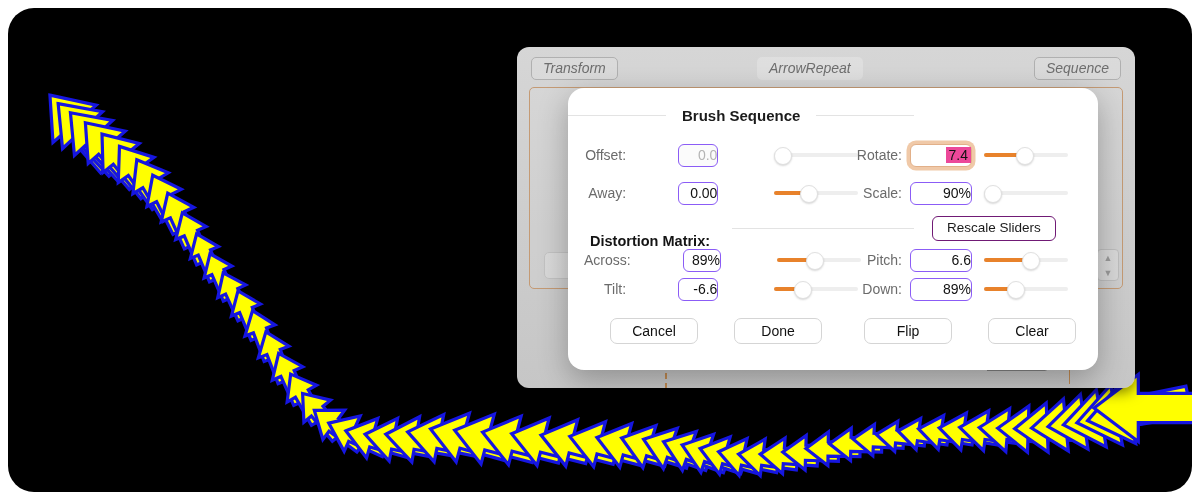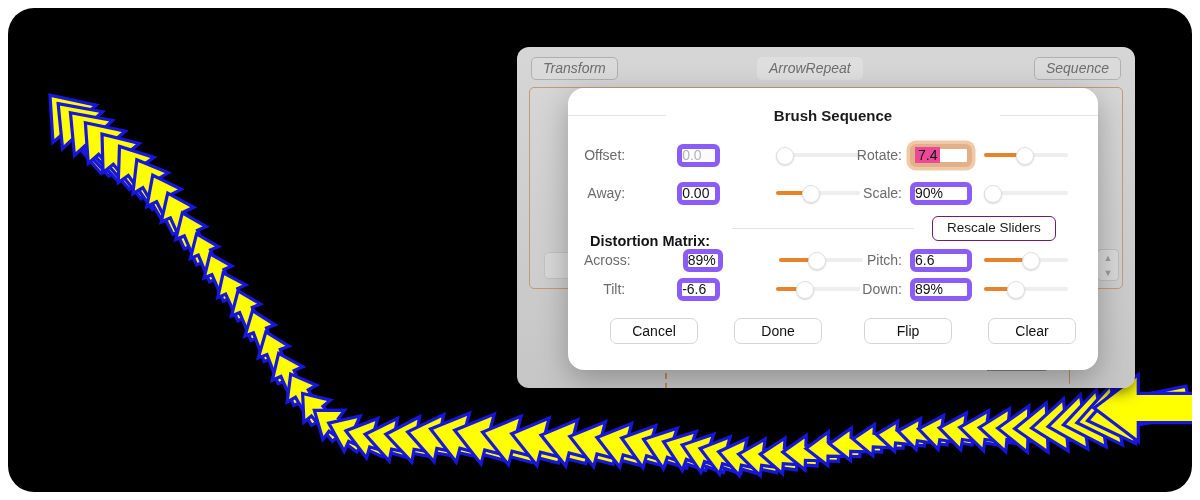--- a/index.html
+++ b/index.html
@@ -163,21 +163,21 @@
     overflow: hidden;
   }
   .dlg-title-row {
     position: absolute;
     left: 0;
     top: 16px;
     width: 100%;
     height: 22px;
     display: flex;
     align-items: center;
-    justify-content: space-between;
+    justify-content: flex-start;
     gap: 16px;
   }
   .dlg-rule {
     width: 98px;
     height: 1px;
     background: #e3e3e3;
   }
   .dlg-title {
     font-size: 15px;
     font-weight: bold;
@@ -206,28 +206,28 @@
     text-align: right;
     white-space: nowrap;
   }
   .lbl.w1 { width: 66px; }
   .lbl.w2 { width: 72px; }
 
   .field {
     margin-left: 8px;
     width: 62px;
     height: 23px;
-    border: 5px solid #8b5cf6;
+    border: 1px solid #8b5cf6;
     border-radius: 6px;
     background: #ffffff;
     font-size: 14px;
     color: #111111;
     display: flex;
     align-items: center;
-    justify-content: flex-start;
+    justify-content: flex-end;
     box-sizing: border-box;
   }
   .field.placeholder { color: #b4b4b4; background: #fbfbfb; }
   .field.focused {
     box-shadow: 0 0 0 3.5px #f0c9a8;
     border-color: #e2b089;
   }
   .field.focused .val {
     background: #ec4899;
     padding: 0 3px;

